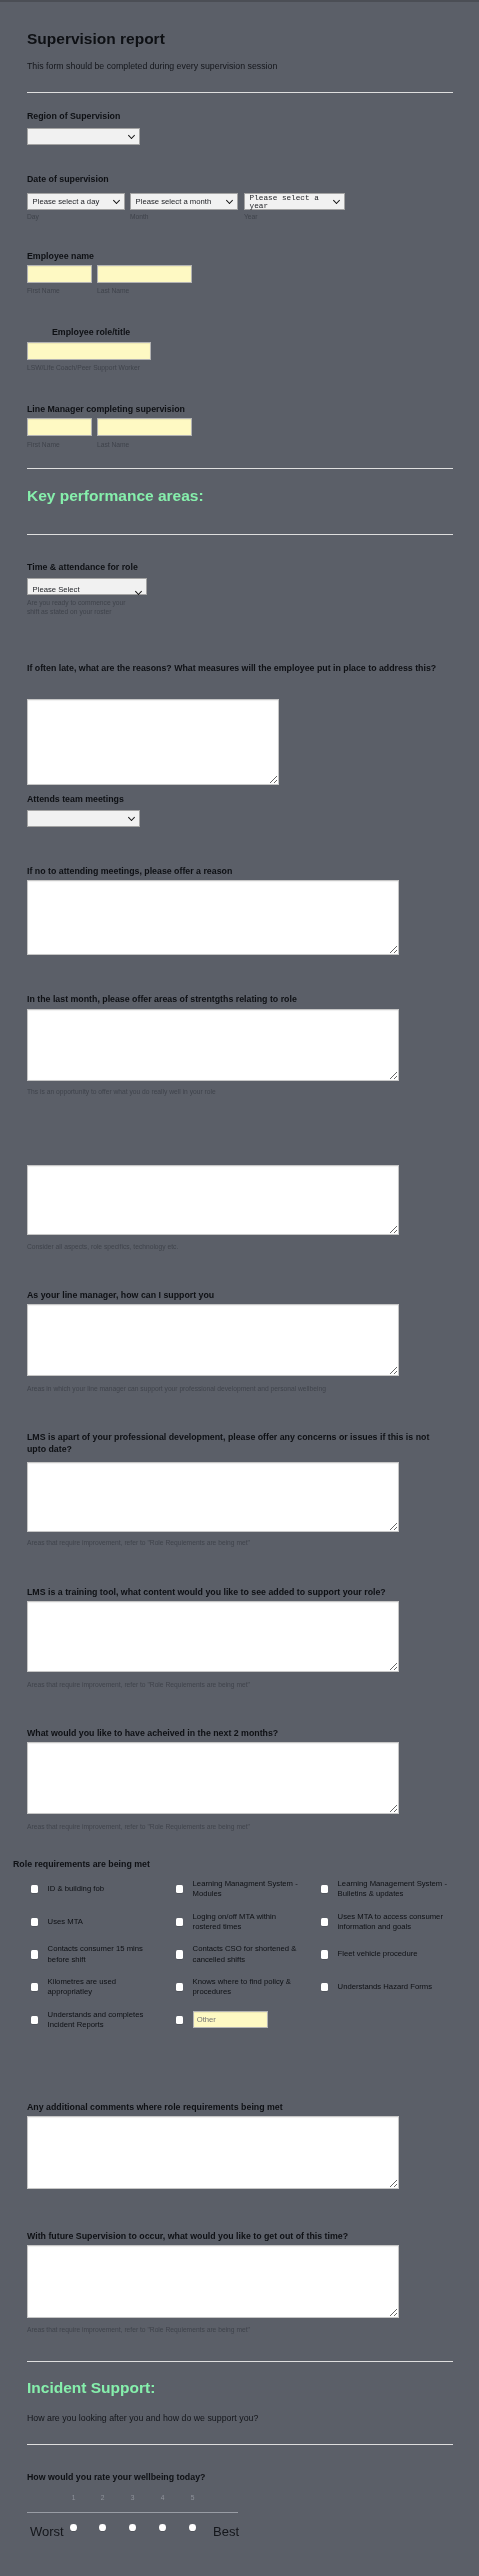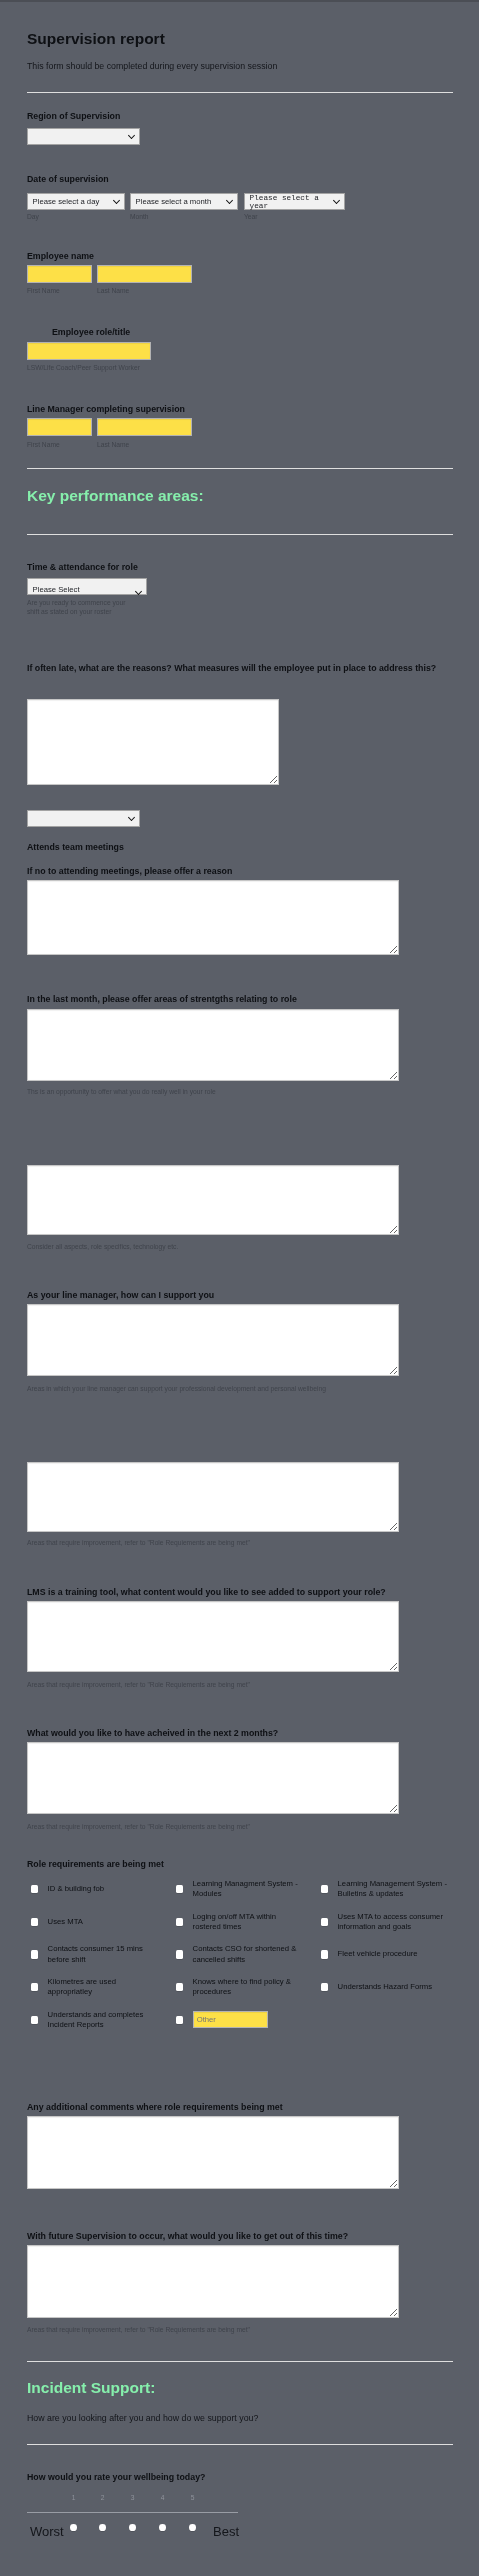--- a/index.html
+++ b/index.html
@@ -7,21 +7,21 @@
         font-family:"Liberation Sans",sans-serif;}
   .abs{position:absolute;}
   .strip{position:absolute;left:0;width:479px;background:#4b4e55;}
   .h1{font-size:15.5px;font-weight:bold;color:#0e1014;letter-spacing:0;}
   .h2{font-size:15.5px;font-weight:bold;color:#86efac;}
   .subtitle{font-size:8.8px;color:#14161b;}
   .label{font-size:8.8px;font-weight:bold;color:#0e1014;line-height:1.35;}
   .plain{font-size:8.8px;color:#14161b;}
   .sublabel{font-size:6.7px;color:#3f434b;line-height:1.35;}
   .hr{border-top:0.5px solid #dfdfdf;height:0;}
-  .inp{background:#fde047;border:0.5px solid #b3b3b3;box-shadow:inset 0 0.5px 1px rgba(0,0,0,.12);
+  .inp{background:#fef9c3;border:0.5px solid #b3b3b3;box-shadow:inset 0 0.5px 1px rgba(0,0,0,.12);
        font-size:7.7px;color:#333;padding:0 3.1px;box-sizing:border-box;}
   .ta{background:#fff;border:0.5px solid #c6c6c6;box-shadow:inset 0 0.5px 1px rgba(0,0,0,.10);
       resize:both;box-sizing:border-box;font-size:7.7px;color:#333;padding:2.1px 3.1px;
       font-family:"Liberation Sans",sans-serif;}
   .sel{background:#f1f1f1;border:0.5px solid #a3a3a3;box-sizing:border-box;height:17px;
        display:flex;align-items:center;justify-content:space-between;padding:0 4.6px;
        font-size:7.7px;color:#1c1e23;cursor:pointer;}
   .chev{width:4.1px;height:4.1px;border-left:1px solid #111;border-bottom:1px solid #111;
         transform:rotate(-45deg);margin-top:-2.1px;flex:0 0 auto;}
   .cbgrid{display:grid;grid-template-columns:145px 145px 136px;row-gap:12.4px;column-gap:0;}
@@ -91,52 +91,53 @@
   <div class="abs label" style="left:27px;top:562px;">Time &amp; attendance for role</div>
   <div class="abs sel" style="left:27px;top:578px;width:120px;align-items:flex-end;">
     <span>Please Select</span>
     <span class="chev"></span>
   </div>
   <div class="abs sublabel" style="left:27px;top:598px;width:101px;">Are you ready to commence your shift as stated on your roster</div>
 
   <div class="abs label" style="left:27px;top:663px;width:412px;">If often late, what are the reasons? What measures will the employee put in place to address this?</div>
   <textarea class="abs ta" style="left: 27px; top: 699px; width: 252px; height: 86px;"></textarea>
 
-  <div class="abs label" style="left:27px;top:794px;margin-top:48px;">Attends team meetings</div>
+  <div class="abs label" style="left:27px;top:794px;">Attends team meetings</div>
   <div class="abs sel" style="left:27px;top:810px;width:113px;">
     <span></span>
     <span class="chev"></span>
   </div>
 
   <div class="abs label" style="left:27px;top:866px;">If no to attending meetings, please offer a reason</div>
   <textarea class="abs ta" style="left: 27px; top: 880px; width: 372px; height: 75px;"></textarea>
 
   <div class="abs label" style="left:27px;top:994px;">In the last month, please offer areas of strentgths relating to role</div>
   <textarea class="abs ta" style="left: 27px; top: 1009px; width: 372px; height: 72px;"></textarea>
   <div class="abs sublabel" style="left:27px;top:1087px;">Ths is an opportunity to offer what you do really well in your role</div>
 
   <textarea class="abs ta" style="left: 27px; top: 1165px; width: 372px; height: 70px;"></textarea>
   <div class="abs sublabel" style="left:27px;top:1242px;">Consider all aspects, role specifics, technology etc.</div>
 
   <div class="abs label" style="left:27px;top:1290px;">As your line manager, how can I support you</div>
   <textarea class="abs ta" style="left: 27px; top: 1304px; width: 372px; height: 72px;"></textarea>
   <div class="abs sublabel" style="left:27px;top:1384px;">Areas in which your line manager can support your professional development and personal wellbeing</div>
 
+  <div class="abs label" style="left:27px;top:1432px;width:412px;">LMS is apart of your professional development, please offer any concerns or issues if this is not upto date?</div>
   <textarea class="abs ta" style="left: 27px; top: 1462px; width: 372px; height: 70px;"></textarea>
   <div class="abs sublabel" style="left:27px;top:1538px;">Areas that require improvement, refer to "Role Requiements are being met"</div>
 
   <div class="abs label" style="left:27px;top:1587px;width:422px;">LMS is a training tool, what content would you like to see added to support your role?</div>
   <textarea class="abs ta" style="left: 27px; top: 1601px; width: 372px; height: 71px;"></textarea>
   <div class="abs sublabel" style="left:27px;top:1680px;">Areas that require improvement, refer to "Role Requiements are being met"</div>
 
   <div class="abs label" style="left:27px;top:1728px;">What would you like to have acheived in the next 2 months?</div>
   <textarea class="abs ta" style="left: 27px; top: 1742px; width: 372px; height: 72px;"></textarea>
   <div class="abs sublabel" style="left:27px;top:1822px;">Areas that require improvement, refer to "Role Requiements are being met"</div>
 
-  <div class="abs label" style="left:27px;top:1859px;">Role requirements are being met</div>
+  <div class="abs label" style="left:13px;top:1859px;">Role requirements are being met</div>
   <div class="abs cbgrid" style="left:27px;top:1879px;width:426px;">
     <div class="cell">
         <span class="cb"></span>
         <span class="cbl">ID &amp; building fob</span>
       </div>
     <div class="cell">
         <span class="cb"></span>
         <span class="cbl">Learning Managment System - Modules</span>
       </div>
     <div class="cell">

